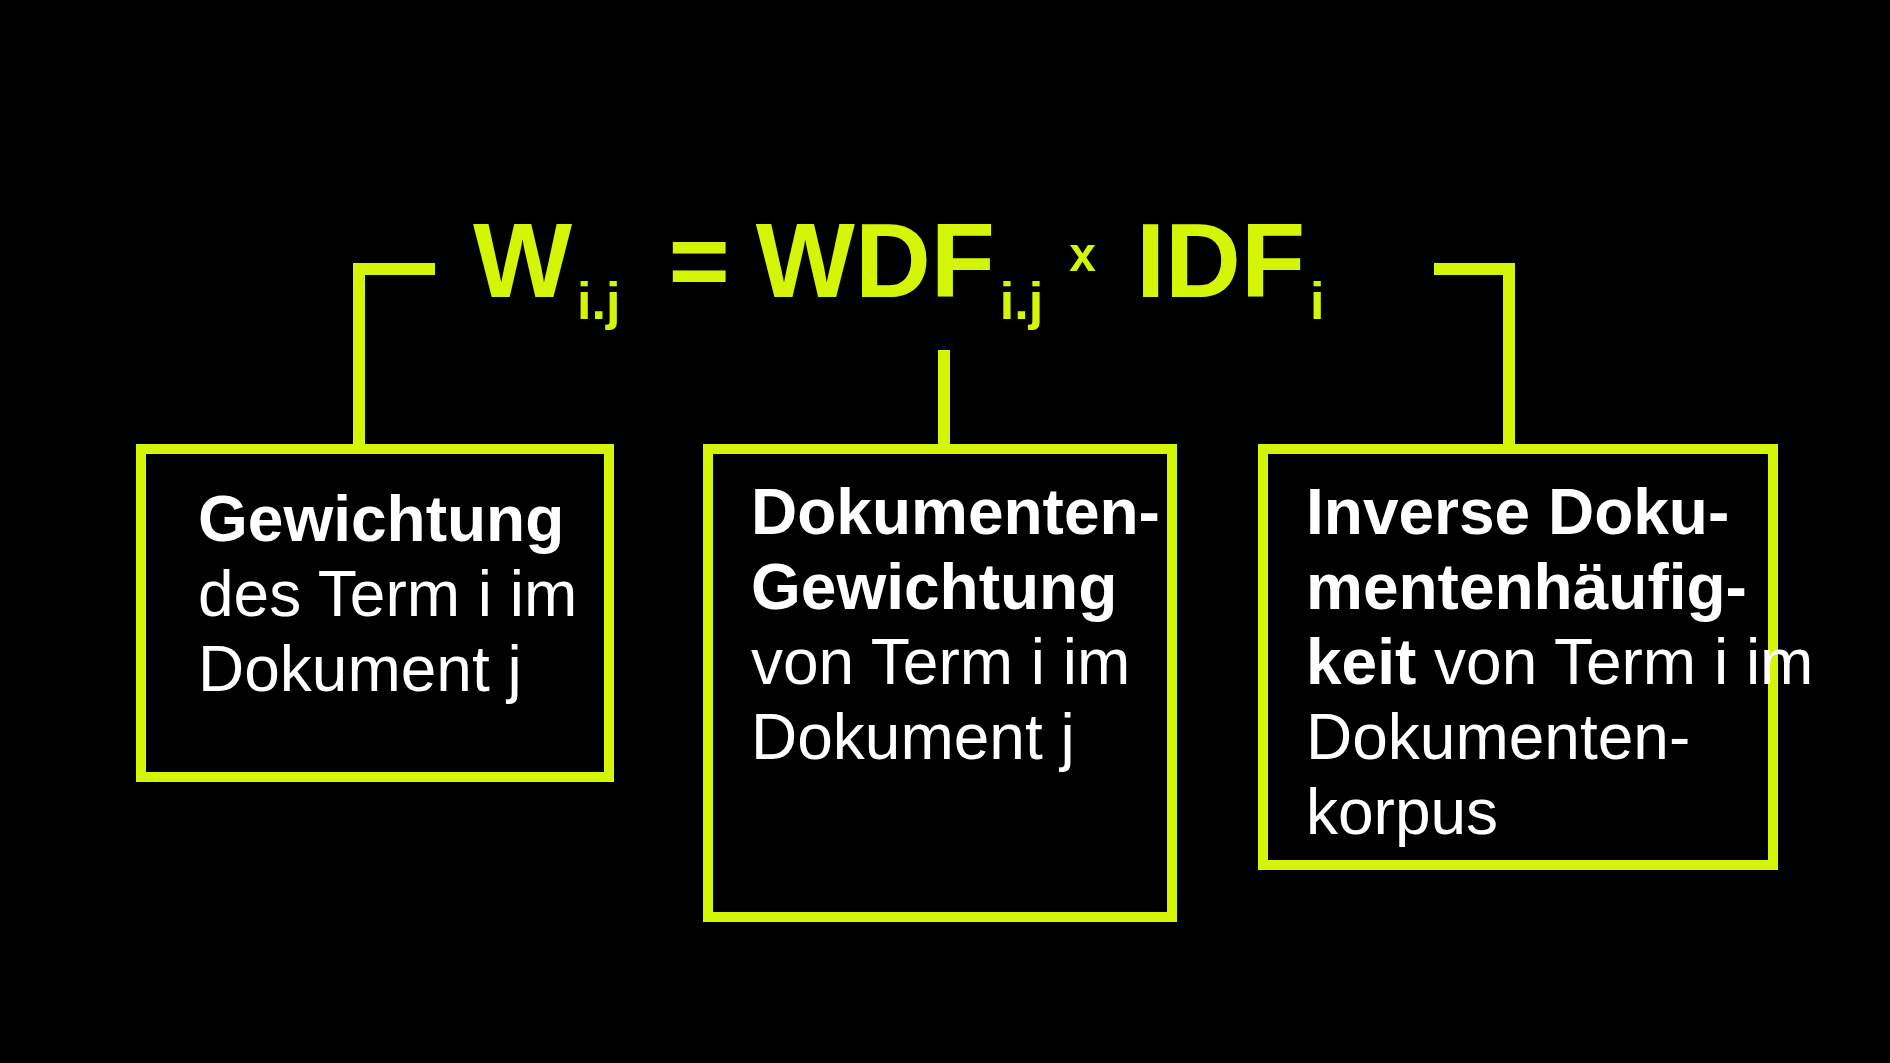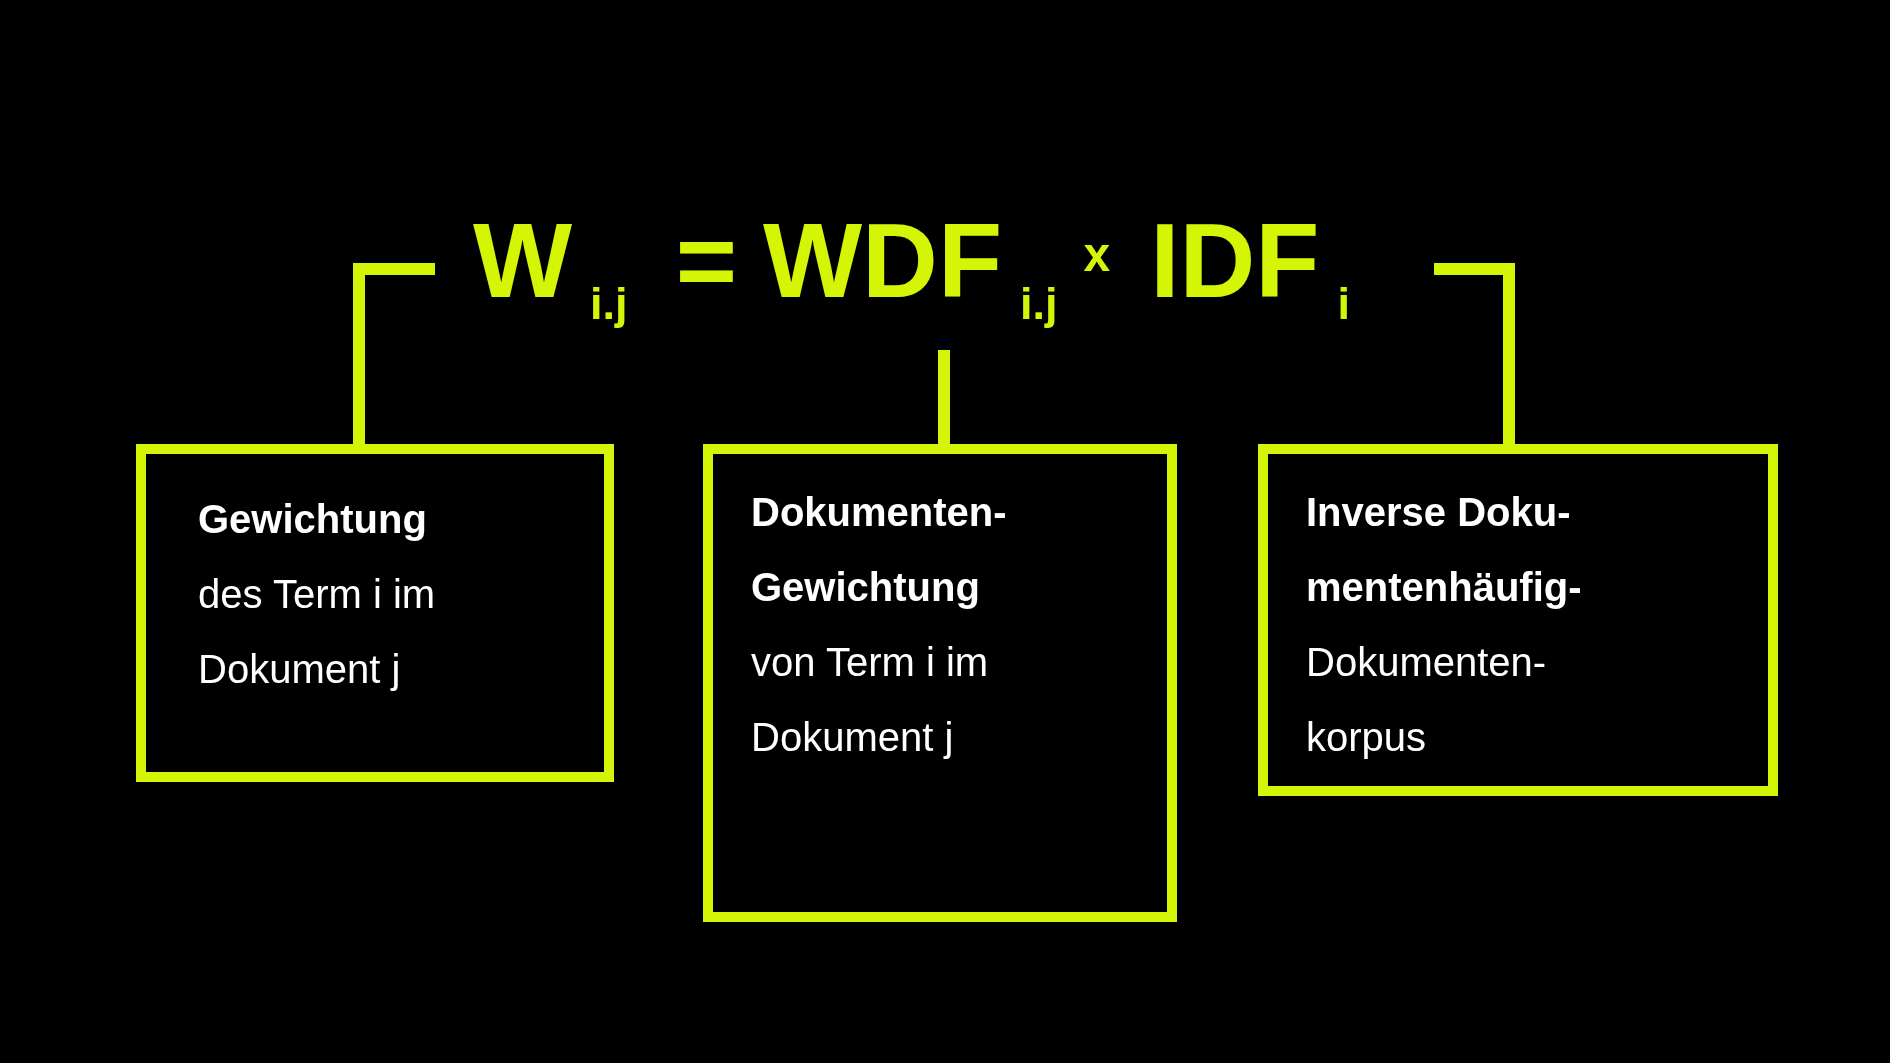--- a/index.html
+++ b/index.html
@@ -20,23 +20,23 @@
   .formula{
     position:absolute;
     left:473px;top:208px;
     font-size:105px;line-height:105px;
     font-weight:bold;
     color:var(--accent);
     white-space:nowrap;
   }
   .f-sub{
     display:inline-block;
-    font-size:45px;line-height:55px;
+    font-size:52px;line-height:55px;
     transform:translateY(22px);
-    margin-left:18px;
+    margin-left:5px;
   }
   .f-eq{margin-left:48px;margin-right:26px;}
   .f-x{
     display:inline-block;
     font-size:48px;line-height:48px;
     transform:translateY(-26px);
     margin-left:26px;margin-right:40px;
   }
   
   .line{position:absolute;background:var(--accent);}
@@ -44,26 +44,26 @@
   #conn-w-v{left:353px;top:263px;width:12px;height:181px;}
   #conn-wdf-v{left:938px;top:350px;width:12px;height:94px;}
   #conn-idf-h{left:1434px;top:263px;width:81px;height:12px;}
   #conn-idf-v{left:1503px;top:263px;width:12px;height:181px;}
   
   .box{
     position:absolute;
     border:10px solid var(--accent);
     background:var(--bg);
     color:var(--text);
-    font-size:40px;
+    font-size:64px;
     line-height:75px;
   }
   #box-w{left:136px;top:444px;width:478px;height:338px;padding:28px 16px 0 52px;}
   #box-wdf{left:703px;top:444px;width:474px;height:478px;padding:21px 14px 0 38px;}
-  #box-idf{left:1258px;top:444px;width:520px;height:352px;padding:21px 14px 4px 38px;}
+  #box-idf{left:1258px;top:444px;width:520px;height:426px;padding:21px 14px 4px 38px;}
   .bline{white-space:nowrap;}
   .seg{font-weight:normal;}
   .seg.bold{font-weight:bold;}
 </style>
 </head>
 <body>
 
 <div class="formula">
   <span>W</span><span class="f-sub">i.j</span><span class="f-eq">=</span><span>WDF</span><span class="f-sub">i.j</span><span class="f-x">x</span><span>IDF</span><span class="f-sub">i</span>
 </div>
@@ -83,15 +83,16 @@
 <div class="box" id="box-wdf">
   <div class="bline"><span class="seg bold">Dokumenten-</span></div>
   <div class="bline"><span class="seg bold">Gewichtung</span></div>
   <div class="bline"><span class="seg">von Term i im</span></div>
   <div class="bline"><span class="seg">Dokument j</span></div>
 </div>
 
 <div class="box" id="box-idf">
   <div class="bline"><span class="seg bold">Inverse Doku-</span></div>
   <div class="bline"><span class="seg bold">mentenhäufig-</span></div>
+  <div class="bline"><span class="seg bold">keit</span><span class="seg"> von Term i im</span></div>
   <div class="bline"><span class="seg">Dokumenten-</span></div>
   <div class="bline"><span class="seg">korpus</span></div>
 </div>
 
 </body></html>

